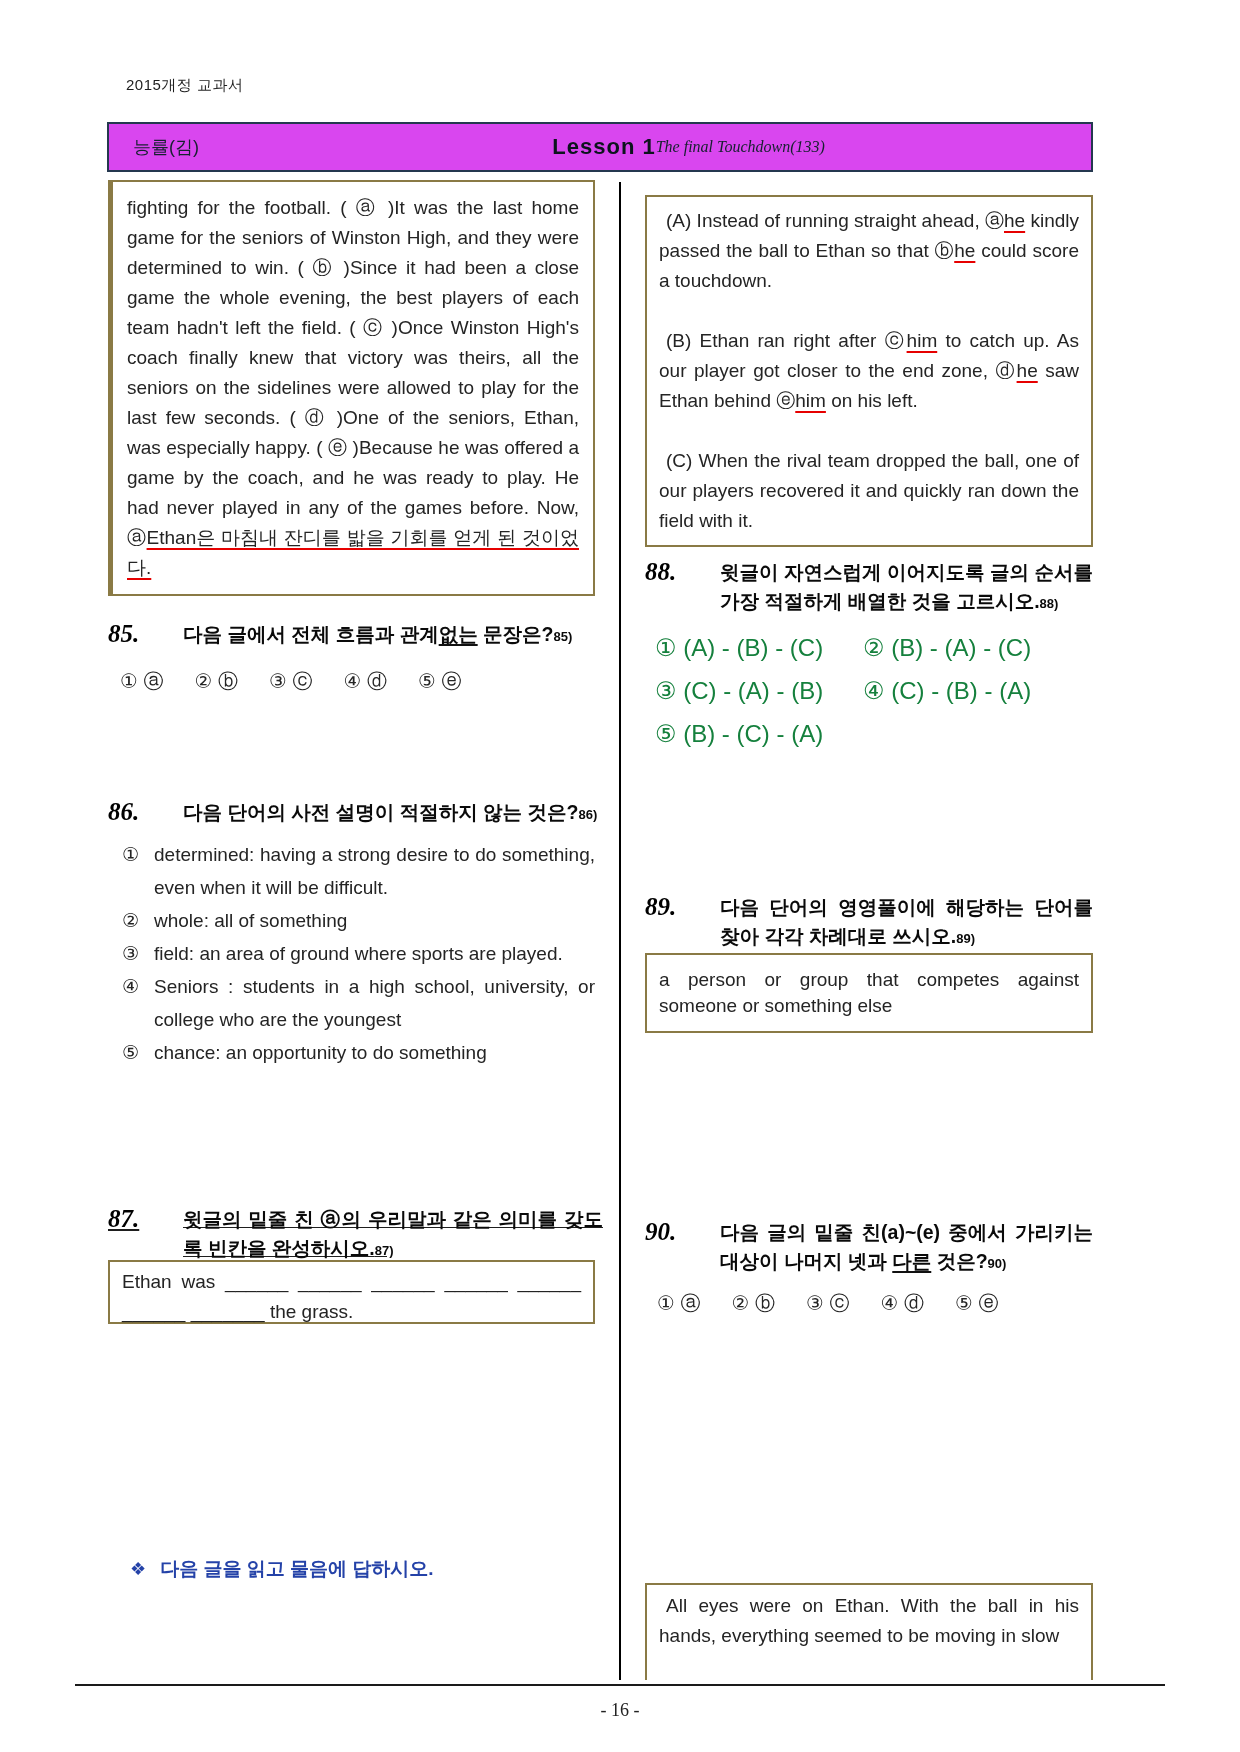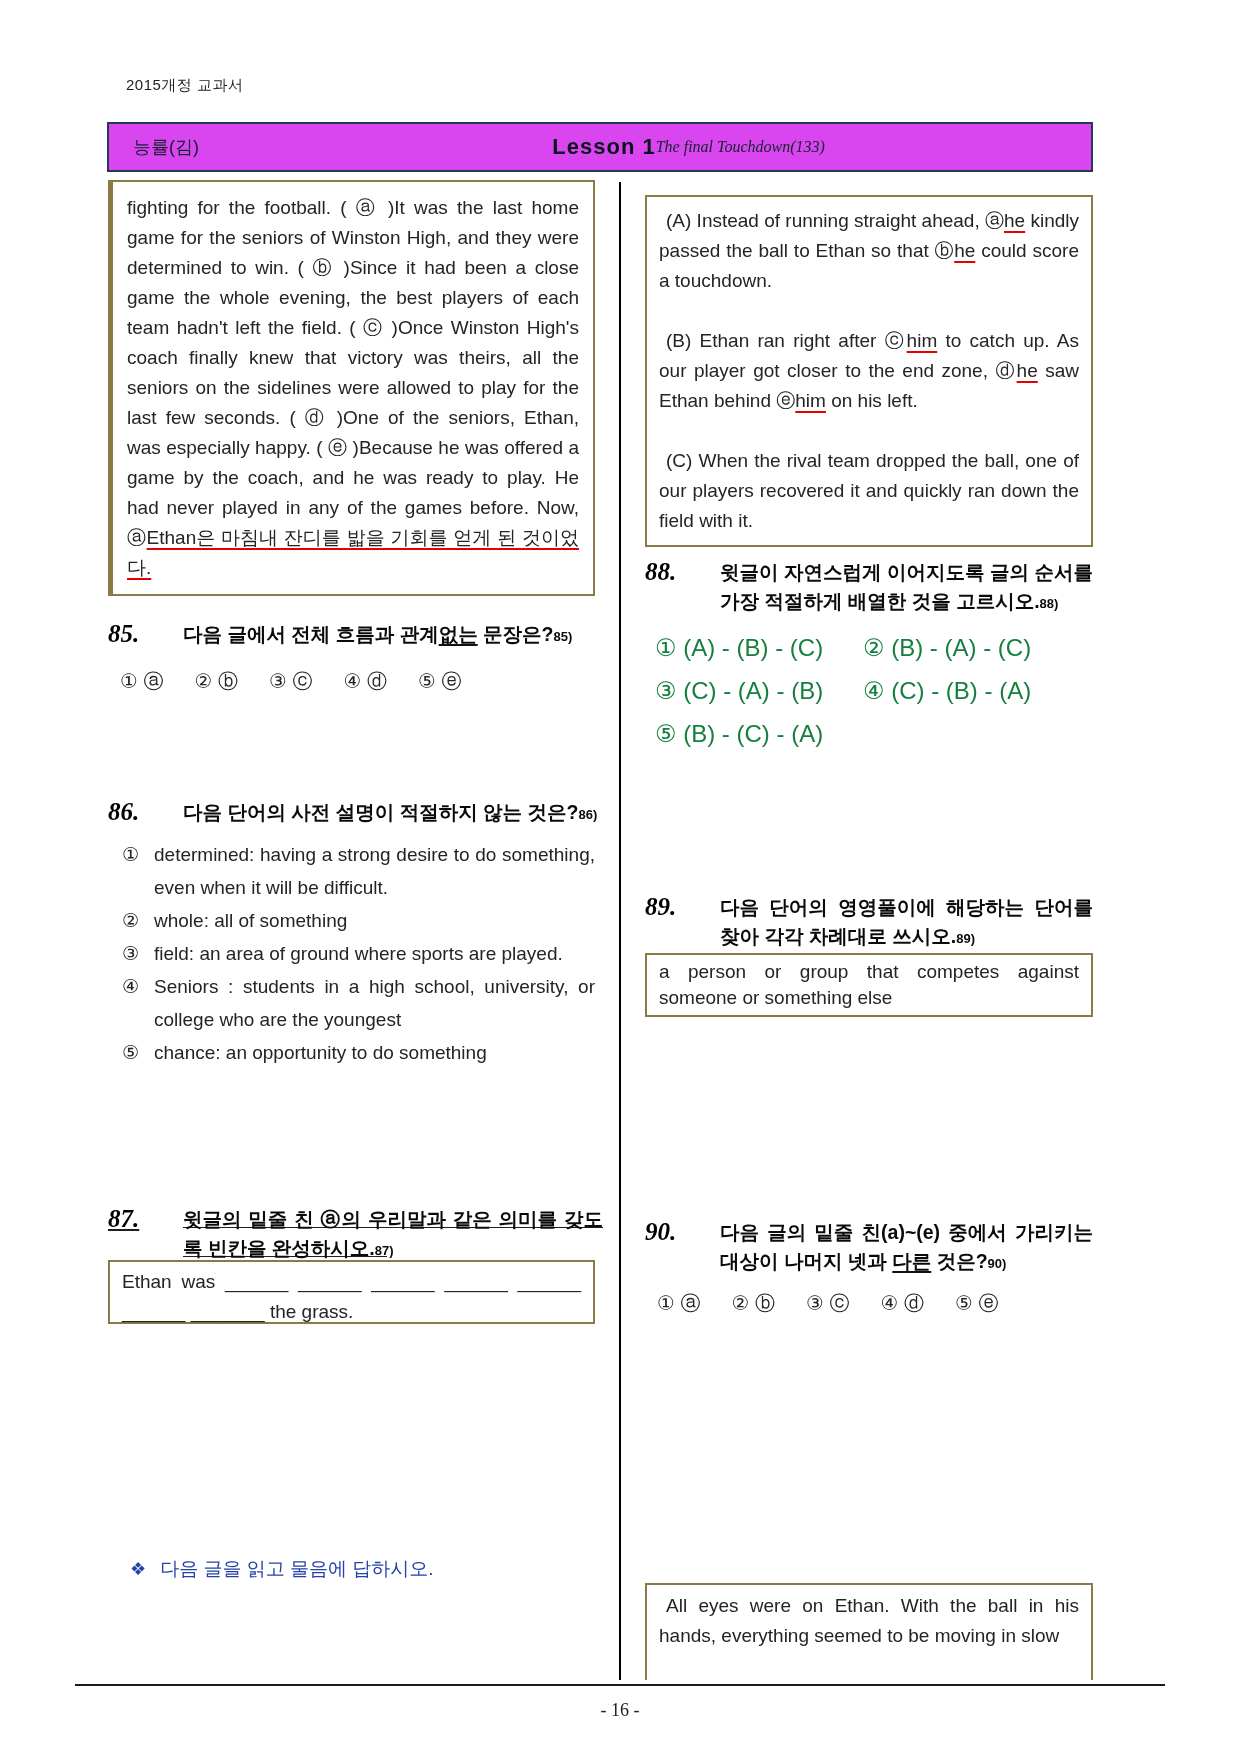--- a/index.html
+++ b/index.html
@@ -30,21 +30,21 @@
   .fn{font-size:13px;font-weight:bold;}
 
   .choice-row{display:flex;gap:31px;font-size:20px;color:#242424;padding-left:12px;}
   .choices-list{font-size:19px;line-height:33px;color:#242424;}
   .choices-list .citem{display:flex;}
   .choices-list .marker{flex:0 0 32px;}
   .choices-list .ctext{flex:1;text-align:justify;}
 
   .q88-grid{display:grid;grid-template-columns:208px auto;row-gap:16px;font-size:24px;line-height:27px;color:#15803d;padding-left:10px;}
 
-  .prompt{font-size:19px;font-weight:normal;color:#2442a8;}
+  .prompt{font-size:19px;font-weight:bold;color:#2442a8;}
   .prompt .diamond{margin-right:14px;font-size:18px;}
 
   .footer-line{position:absolute;left:75px;top:1684px;width:1090px;height:2px;background:#1a1a1a;}
   .page-number{position:absolute;left:0;top:1700px;width:1240px;text-align:center;font-size:18px;color:#222;font-family:"Liberation Serif","DejaVu Serif",serif;}
 </style>
 </head>
 <body>
 
 <div class="page">
 
@@ -133,21 +133,21 @@
     <span>③ (C) - (A) - (B)</span>
     <span>④ (C) - (B) - (A)</span>
     <span>⑤ (B) - (C) - (A)</span>
   </div>
 
   <div class="abs question" style="left:645px;top:893px;width:448px;">
     <span class="qnum">89.</span>
     <div class="qtitle"><span>다음 단어의 영영풀이에 해당하는 단어를 찾아 각각 차례대로 쓰시오.</span><span class="fn">89)</span></div>
   </div>
 
-  <div class="abs box passage" style="left:645px;top:953px;width:448px;padding:4px 12px;line-height:26px;">
+  <div class="abs box passage" style="left:645px;top:953px;width:448px;padding:12px 12px;line-height:26px;">
     <span>a person or group that competes against someone or something else</span>
   </div>
 
   <div class="abs question" style="left:645px;top:1218px;width:448px;">
     <span class="qnum">90.</span>
     <div class="qtitle"><span>다음 글의 밑줄 친(a)~(e) 중에서 가리키는 대상이 나머지 넷과 </span><span class="blku">다른</span><span> 것은?</span><span class="fn">90)</span></div>
   </div>
 
   <div class="abs choice-row" style="left:645px;top:1290px;width:448px;">
     <span>① ⓐ</span>

